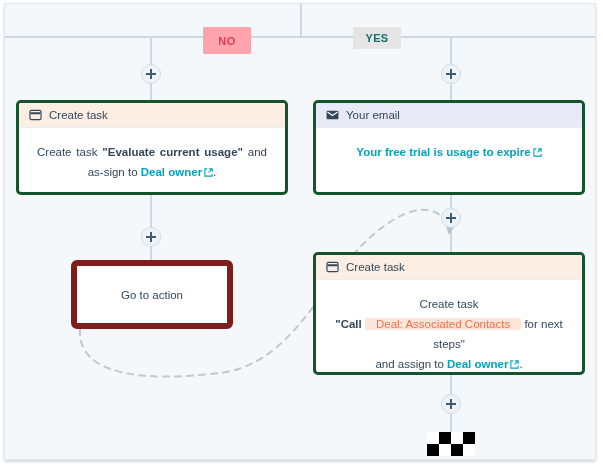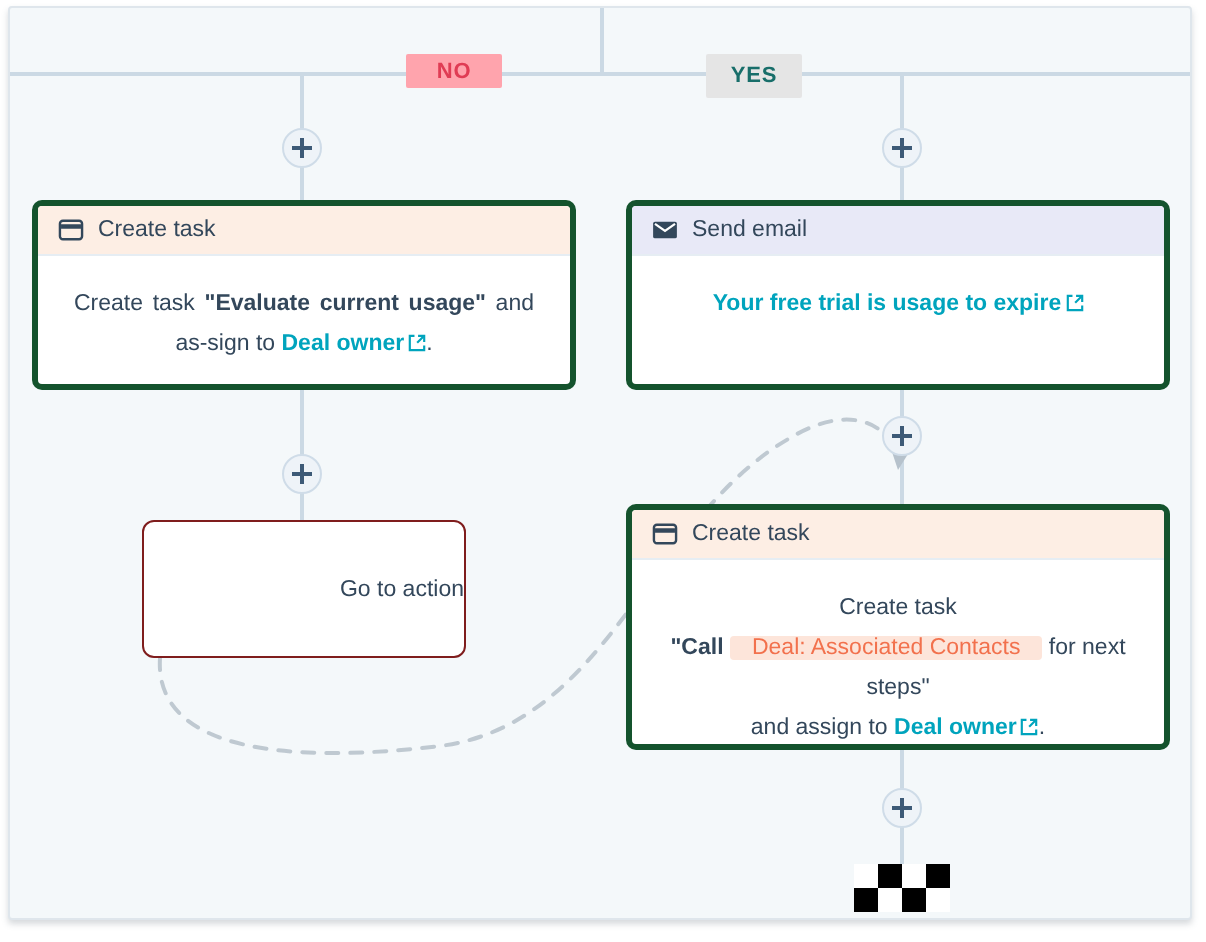--- a/index.html
+++ b/index.html
@@ -156,25 +156,25 @@
     width: 13px;
     height: 12px;
     flex: 0 0 auto;
     display: block;
   }
 
   
   .goto-box {
     position: absolute;
     background: #ffffff;
-    border: 1px solid #7f1d1d;
+    border: 6px solid #7f1d1d;
     border-radius: 6px;
     display: flex;
     align-items: center;
-    justify-content: flex-end;
+    justify-content: center;
     font-size: 11.5px;
     color: #33475b;
     box-sizing: border-box;
     cursor: pointer;
   }
 
   
   .flag {
     position: absolute;
     display: grid;
@@ -208,21 +208,21 @@
 
         <path d="M446,371 L446,428"></path>
       </g>
 
       <g fill="none" stroke="#bfc9d1" stroke-width="2" stroke-dasharray="6,6" stroke-linecap="round">
         <path d="M75,325 C72,372 140,378 215,369 C300,358 320,255 390,215 C415,200 435,204 444,222"></path>
       </g>
       <polygon points="438,213 454,215 444,231" fill="#b6c2cc"></polygon>
     </svg>
 
-    <div class="badge badge-no" style="left:198px; top:23px; width:48px; height:17px;">NO</div>
+    <div class="badge badge-no" style="left:198px; top:23px; width:48px; height:27px;">NO</div>
     <div class="badge badge-yes" style="left:348px; top:23px; width:48px; height:22px;">YES</div>
 
     <div class="plus-btn" style="left:136px; top:60px;"></div>
     <div class="plus-btn" style="left:436px; top:60px;"></div>
     <div class="plus-btn" style="left:136px; top:223px;"></div>
     <div class="plus-btn" style="left:436px; top:204px;"></div>
     <div class="plus-btn" style="left:436px; top:390px;"></div>
 
     <div class="card" style="left:11px; top:96px; width:272px; height:95px;">
       <div class="card-header task">
@@ -240,21 +240,21 @@
             </svg></a><span>.</span>
       </div>
     </div>
 
     <div class="card" style="left:308px; top:96px; width:272px; height:95px;">
       <div class="card-header email">
         <svg class="hdr-icon" viewBox="0 0 14 11">
           <rect x="0.6" y="1" width="12.8" height="9" rx="1" fill="#33475b"></rect>
           <path d="M1.6,2.2 L7,6 L12.4,2.2" fill="none" stroke="#ffffff" stroke-width="1.2"></path>
         </svg>
-        <span>Send email</span>
+        <span>Your email</span>
       </div>
       <div class="card-body">
         <a class="link"><span>Your free trial is usage to expire</span><svg class="ext-icon" viewBox="0 0 10 10">
               <path d="M3.6,1 H1 V9 H9 V6.4" fill="none" stroke="#00a4bd" stroke-width="1.2"></path>
               <path d="M5.6,1 H9 V4.4" fill="none" stroke="#00a4bd" stroke-width="1.2"></path>
               <path d="M9,1 L5.1,4.9" stroke="#00a4bd" stroke-width="1.2"></path>
             </svg></a>
       </div>
     </div>
 

